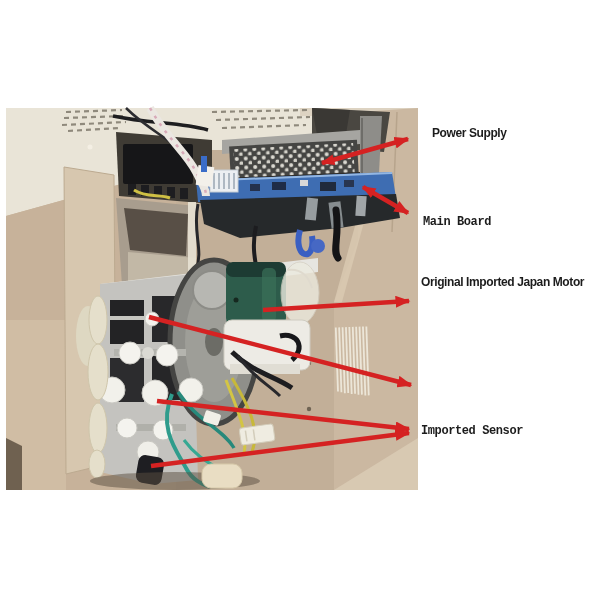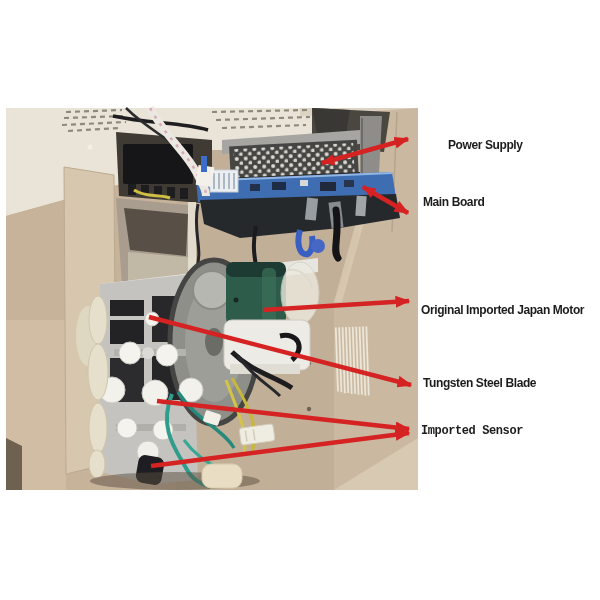--- a/index.html
+++ b/index.html
@@ -206,18 +206,17 @@
     <g stroke="#d52222" stroke-width="4.5" class="arrows">
       <line x1="322" y1="163" x2="408" y2="139" marker-start="url(#ahs)" marker-end="url(#ah)"></line>
       <line x1="363" y1="187" x2="408" y2="213" marker-start="url(#ahs)" marker-end="url(#ah)"></line>
       <line x1="263" y1="310" x2="409" y2="301" marker-end="url(#ah)"></line>
       <line x1="149" y1="317" x2="411" y2="385" marker-end="url(#ah)"></line>
       <line x1="157" y1="401" x2="409" y2="429" marker-end="url(#ah)"></line>
       <line x1="151" y1="466" x2="409" y2="433" marker-end="url(#ah)"></line>
     </g>
   </svg>
 
-  <div class="callout-label" style="left:448px;top:127px;margin-top:12px;">Power Supply</div>
-  <div class="callout-label" style="left:423px;top:196px;">Main Board</div>
-  <div class="callout-label" style="left:421px;top:304px;">Original Imported Japan Motor</div>
-  <div class="callout-label" style="left:423px;top:377px;">Tungsten Steel Blade</div>
+  <div class="callout-label" style="left:432px;top:127px;">Power Supply</div>
+  <div class="callout-label" style="left:423px;top:216px;font-family:Liberation Mono, monospace;">Main Board</div>
+  <div class="callout-label" style="left:421px;top:276px;">Original Imported Japan Motor</div>
   <div class="callout-label" style="left:421px;top:425px;font-family:Liberation Mono, monospace;">Imported Sensor</div>
 </div>
 
 </body></html>

